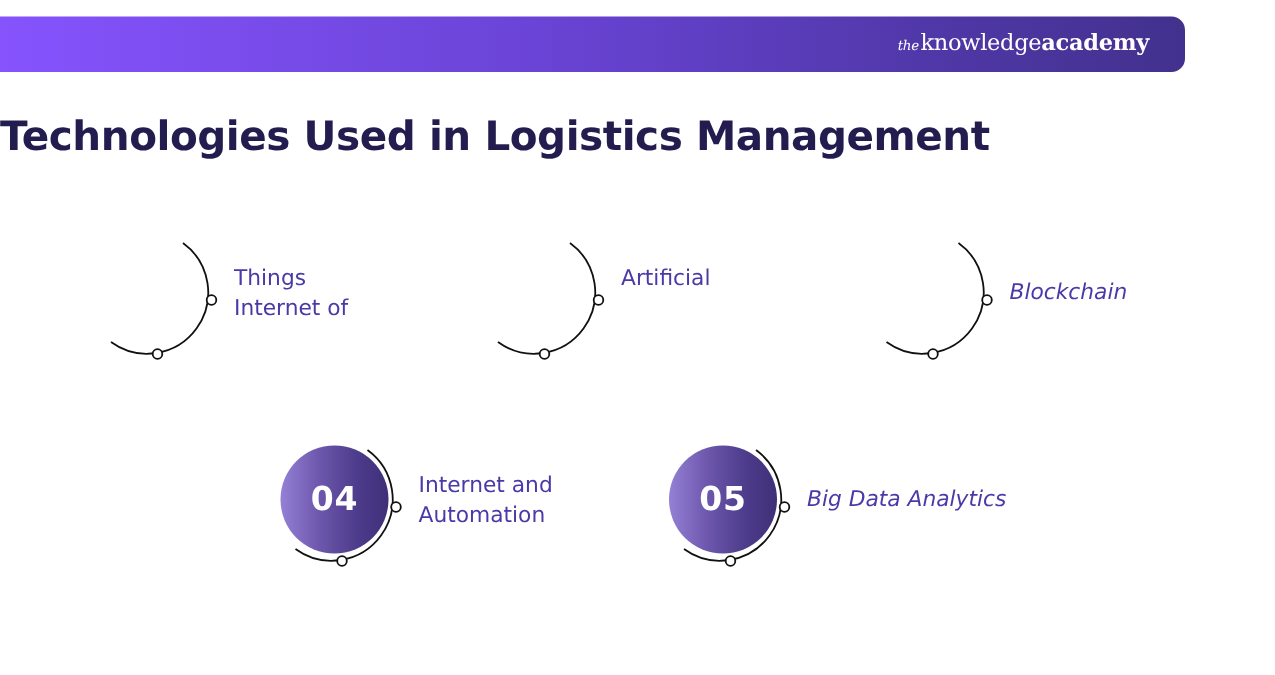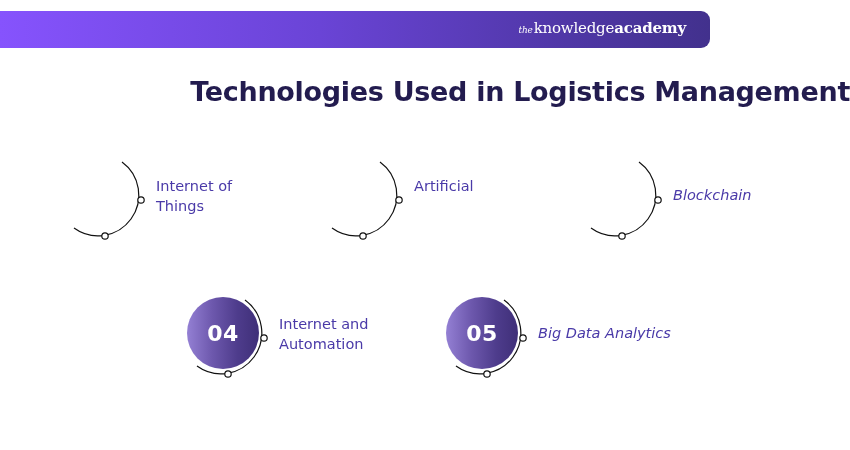--- a/index.html
+++ b/index.html
@@ -2,34 +2,34 @@
 <html><head>
 <meta charset="utf-8">
 <style>
   html, body { margin: 0; padding: 0; }
   body {
     width: 850px; height: 450px; position: relative; overflow: hidden;
     background: #ffffff;
     font-family: "Liberation Sans", "DejaVu Sans", sans-serif;
   }
   .banner {
-    position: absolute; left: 0; top: 11px; width: 710px; height: 37px;
+    position: absolute; left: 0; top: 11px; width: 790px; height: 37px;
     background: linear-gradient(90deg, #8653fd 0%, #6a44d6 45%, #4f37a6 80%, #42318d 100%);
     border-radius: 0 9px 9px 0;
   }
   .logo {
     position: absolute; right: 24px; top: 8px;
     color: #ffffff; font-family: "DejaVu Serif", "Liberation Serif", serif;
     font-size: 15px; letter-spacing: -0.2px; white-space: nowrap;
   }
   .logo .the { font-style: italic; font-size: 9px; margin-right: 1px; }
   .logo .kn { font-weight: normal; }
   .logo .ac { font-weight: bold; }
   .title {
-    position: absolute; left: 0; width: 850px; top: 76px; text-align: right;
+    position: absolute; left: 0; width: 850px; top: 76px; text-align: left;
     color: #231c4f; font-weight: bold; font-size: 27px; letter-spacing: -0.3px;
     font-family: "DejaVu Sans", "Liberation Sans", sans-serif;
   }
   .item { position: absolute; width: 260px; height: 90px; }
   .circle {
     position: absolute; left: 0; top: 0; width: 72px; height: 72px; border-radius: 50%;
     background: linear-gradient(90deg, #9480d4 0%, #6d58ad 35%, #4e3c8c 70%, #3f2f78 100%);
     display: flex; align-items: center; justify-content: center;
   }
   .num {
@@ -55,22 +55,22 @@
 
 <div class="title">Technologies Used in Logistics Management</div>
 
 <div class="item" style="left:64px; top:159px;">
   <svg class="arc" width="90" height="90">
     <path d="M 58 3 A 37 37 0 0 1 10 69" fill="none" stroke="#111" stroke-width="1.2"></path>
     <circle cx="77" cy="41" r="3.2" fill="#fff" stroke="#111" stroke-width="1.2"></circle>
     <circle cx="41" cy="77" r="3.2" fill="#fff" stroke="#111" stroke-width="1.2"></circle>
   </svg>
   <div class="label two">
+    <div>Things</div>
     <div>Internet of</div>
-    <div>Things</div>
   </div>
 </div>
 
 <div class="item" style="left:322px; top:159px;">
   <svg class="arc" width="90" height="90">
     <path d="M 58 3 A 37 37 0 0 1 10 69" fill="none" stroke="#111" stroke-width="1.2"></path>
     <circle cx="77" cy="41" r="3.2" fill="#fff" stroke="#111" stroke-width="1.2"></circle>
     <circle cx="41" cy="77" r="3.2" fill="#fff" stroke="#111" stroke-width="1.2"></circle>
   </svg>
   <div class="label two">

